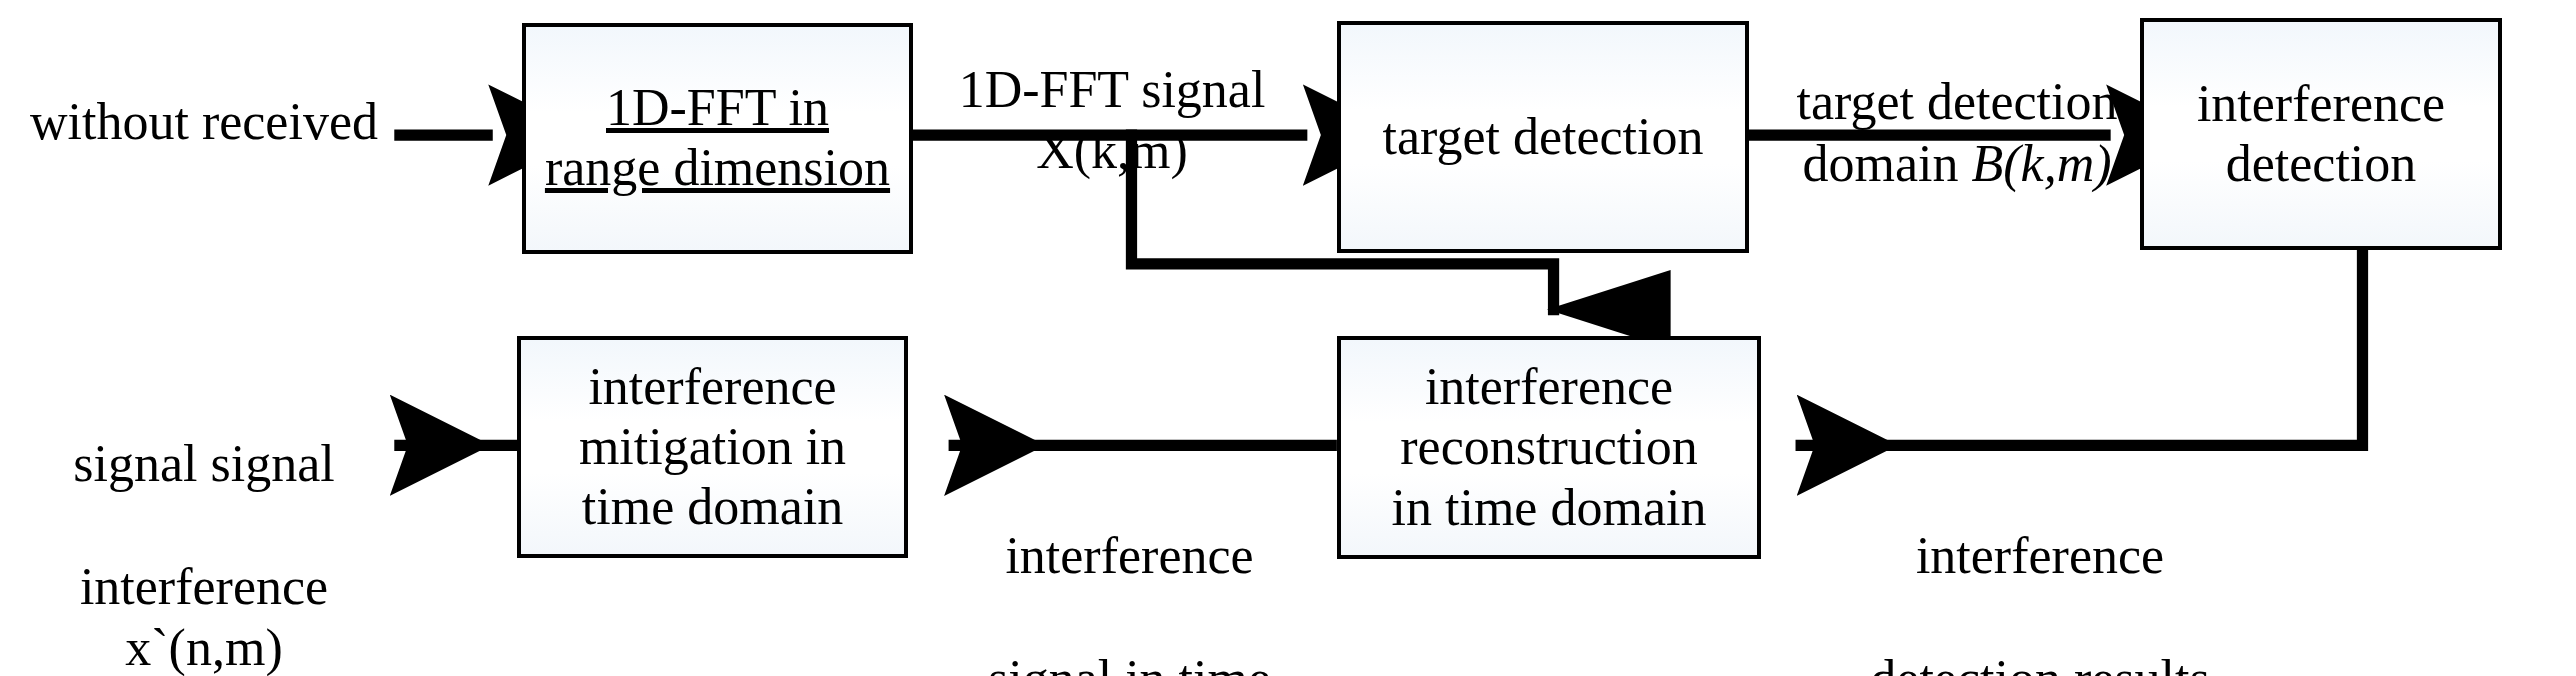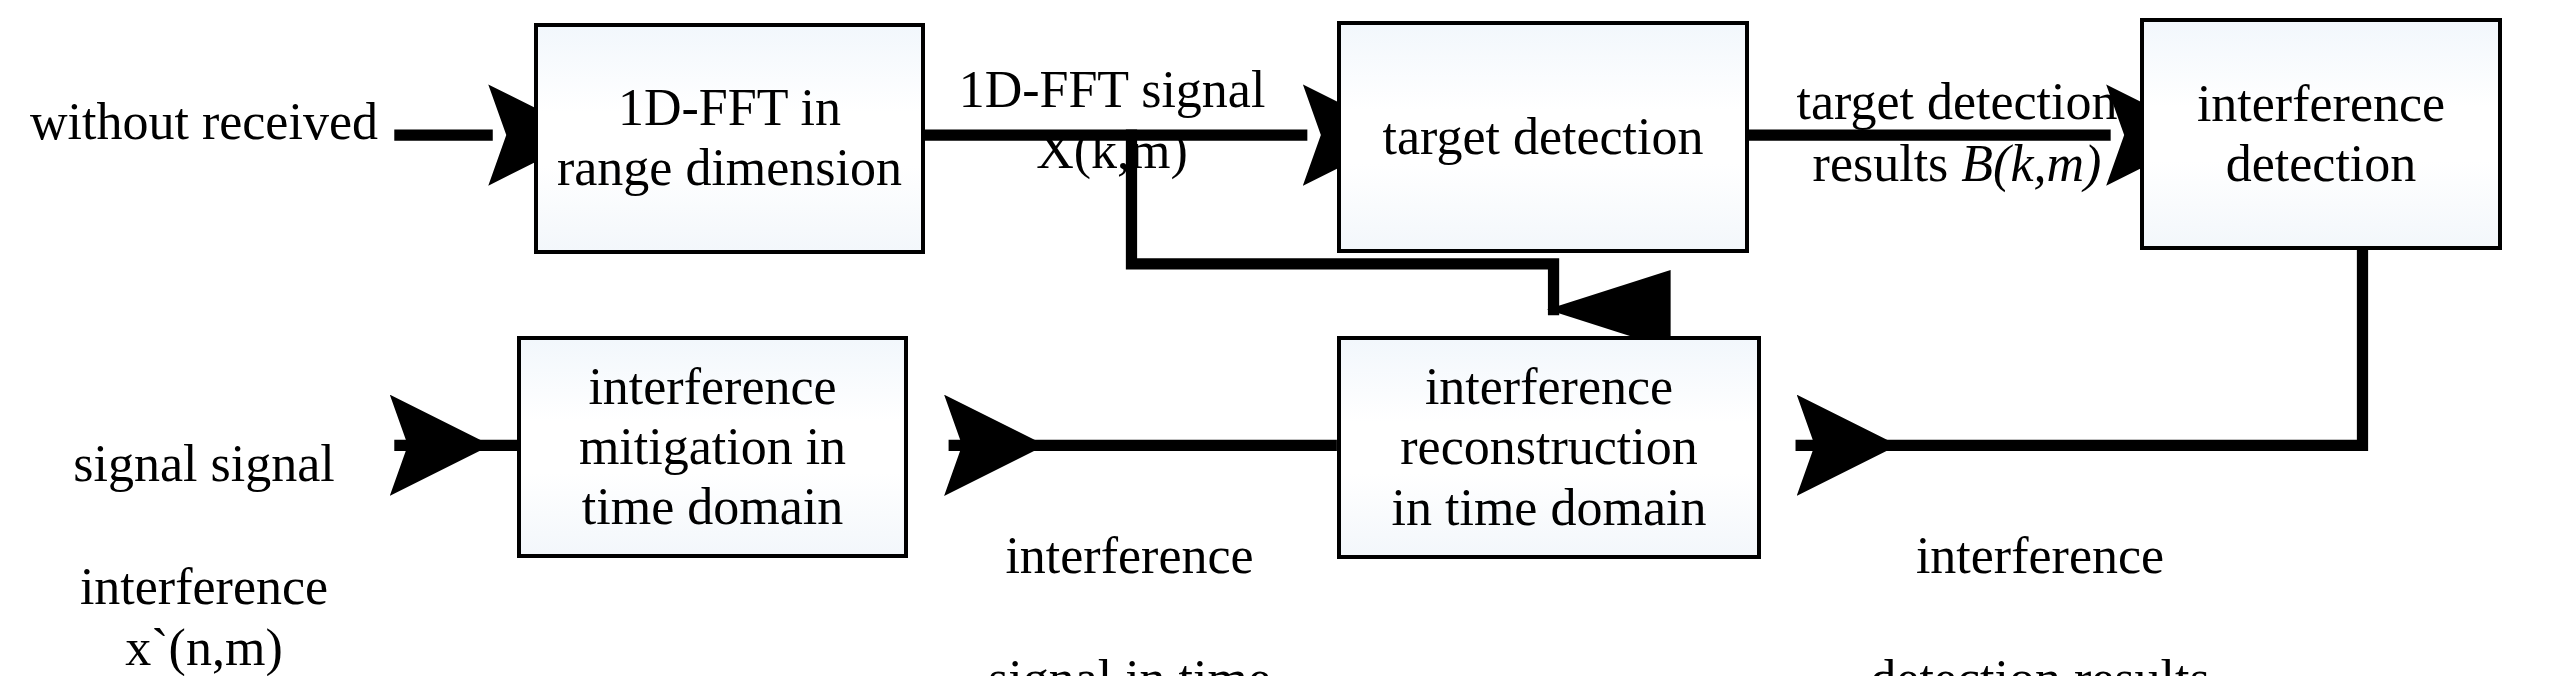--- a/index.html
+++ b/index.html
@@ -88,21 +88,21 @@
 
     <g>
       <line x1="1900" y1="633" x2="1348" y2="633" stroke="#000" stroke-width="16" marker-end="url(#ah-l)"></line>
     </g>
 
     <g>
       <line x1="735" y1="633" x2="560" y2="633" stroke="#000" stroke-width="16" marker-end="url(#ah-l)"></line>
     </g>
   </svg>
 
-  <div class="node" style="left:534px;top:22.5px;width:391px;height:231px;">
+  <div class="node" style="left:522px;top:22.5px;width:391px;height:231px;text-decoration:underline;">
     <span class="lbl">1D-FFT in<br>range dimension</span>
   </div>
 
   <div class="node" style="left:1337px;top:21px;width:412px;height:232px;">
     <span class="lbl">target detection</span>
   </div>
 
   <div class="node" style="left:2140px;top:18.3px;width:362px;height:232px;">
     <span class="lbl">interference<br>detection</span>
   </div>
@@ -119,21 +119,21 @@
     <span>without received</span><br>
   </div>
 
   <div class="caption" style="left:915px;top:-2.8px;width:394px;">
     <span>1D-FFT signal</span>
     <span class="var-line">X(k,m)</span>
   </div>
 
   <div class="caption" style="left:1753px;top:9.9px;width:408px;">
     <span>target detection</span>
-    <span class="var-line" style="font-style:normal;"><span>results </span><span class="it">B(k,m)</span></span>
+    <span class="var-line" style="font-style:normal;"><span>domain </span><span class="it">B(k,m)</span></span>
   </div>
 
   <div class="caption" style="left:1801px;top:464px;width:478px;">
     <span>interference</span><br>
     <span>detection results</span>
     
   </div>
 
   <div class="caption" style="left:922px;top:464px;width:415px;">
     <span>interference</span><br>

